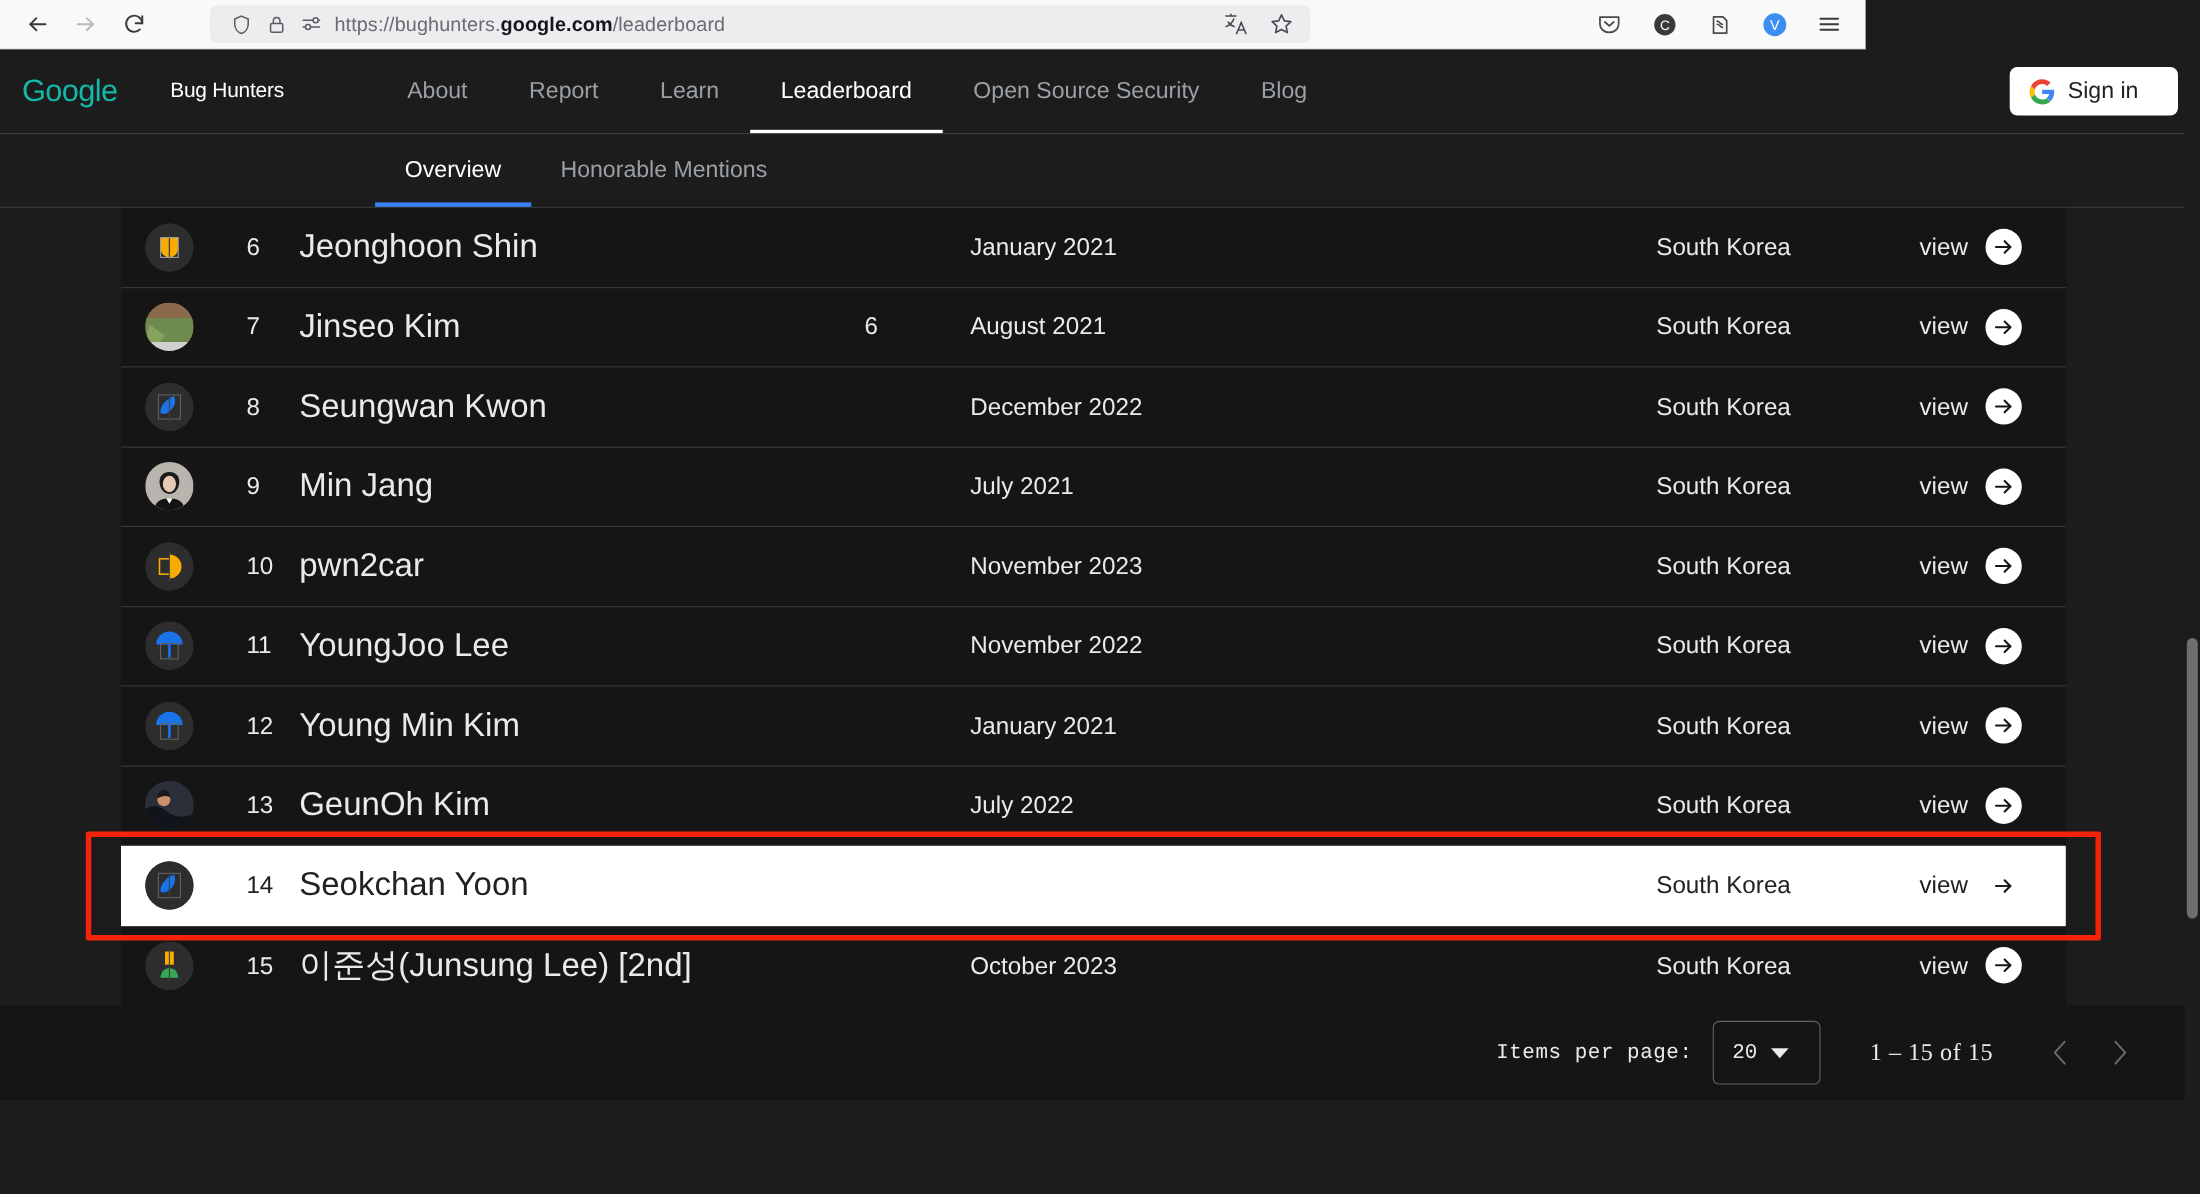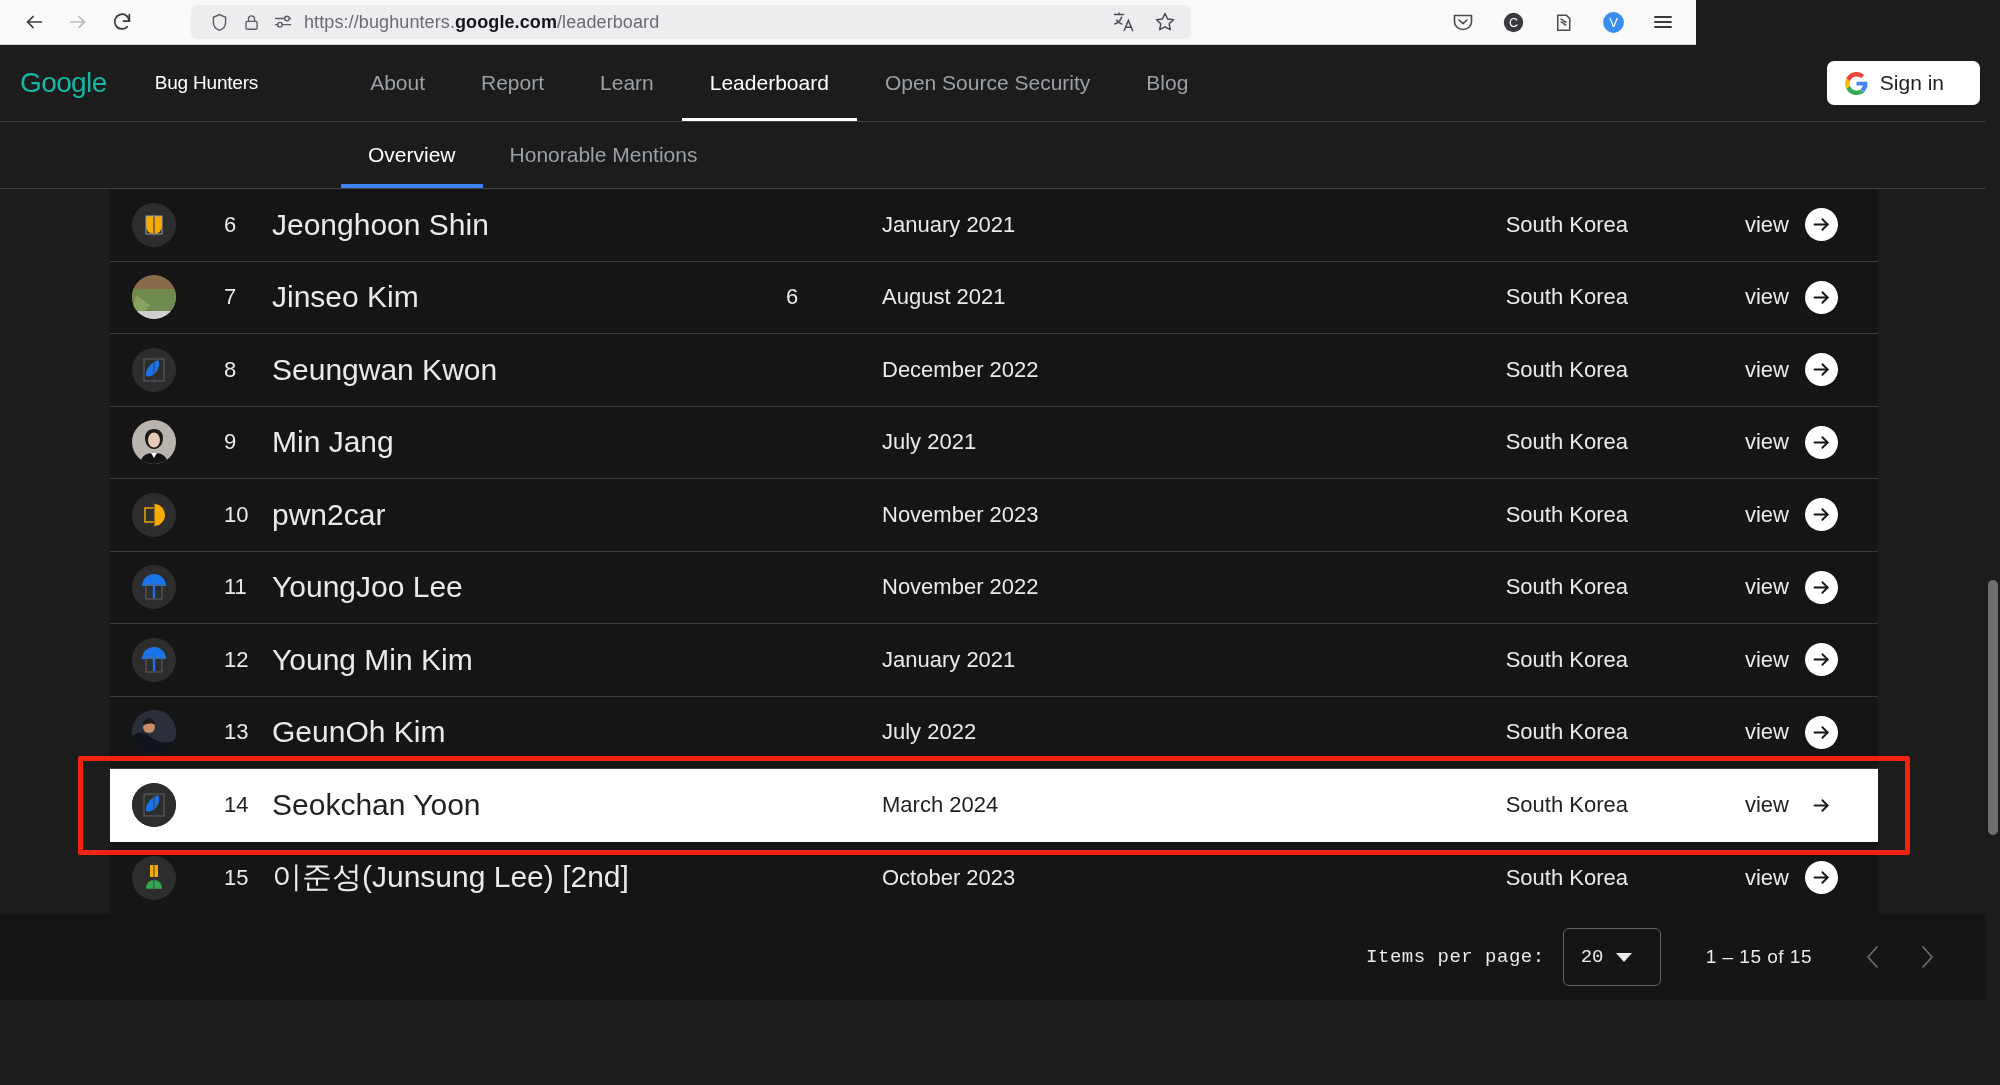--- a/index.html
+++ b/index.html
@@ -175,22 +175,22 @@
     display:flex; align-items:center; justify-content:space-between;
     padding:0 28px 0 17px;
   }
   .pg-select span {
     font-family:"Liberation Mono", monospace;
     font-size:19px; color:#e8eaed;
   }
   .caret { width:0; height:0; border-left:8px solid transparent; border-right:8px solid transparent; border-top:9px solid #e8eaed; }
   .pg-range {
     margin-left:45px;
-    font-family:Liberation Sans, sans-serif;
-    font-size:19px; color:#e8eaed; letter-spacing:0.5px;text-align:right;
+    font-family:Liberation Serif, serif;
+    font-size:22px; color:#e8eaed; letter-spacing:0.5px;text-align:right;
   }
   .pg-arrows { display:flex; align-items:center; gap:28px; margin-left:48px; }
   .pg-arrow { width:26px; height:30px; display:flex; align-items:center; justify-content:center; }
 
   
   .scrollbar {
     position:absolute; right:0; top:45px;
     width:14px; height:1040px; background:#1c1c1c;
   }
   .scroll-thumb {
@@ -526,21 +526,20 @@
             <svg viewBox="0 0 44 44">
               <circle cx="22" cy="22" r="22" fill="#2d2d2d"></circle>
         <rect x="12" y="11" width="20" height="22" fill="none" stroke="#5f6368" stroke-width="1"></rect>
         <path d="M26 12c-7 3-13 9-12 16 6 2 12-4 13-10 .4-2.4 0-4.6-1-6z" fill="#1a73e8"></path>
         <path d="M22 8v28" stroke="#3c4043" stroke-width="1"></path>
             </svg>
           </div>
     <div class="c-rank">14</div>
     <div class="c-name">Seokchan Yoon</div>
     <div class="c-pts"></div>
-    <div class="c-date">March 2024</div>
     <div class="c-country">South Korea</div>
     <div class="c-view">
       <span class="view-link">view</span>
       <span class="arrow-btn">
               <svg width="21" height="21" viewBox="0 0 24 24" fill="none" stroke="#151515" stroke-width="2.1" stroke-linecap="round" stroke-linejoin="round">
                 <line x1="4" y1="12" x2="19" y2="12"></line>
                 <polyline points="13,6 19,12 13,18"></polyline>
               </svg>
             </span>
     </div>

